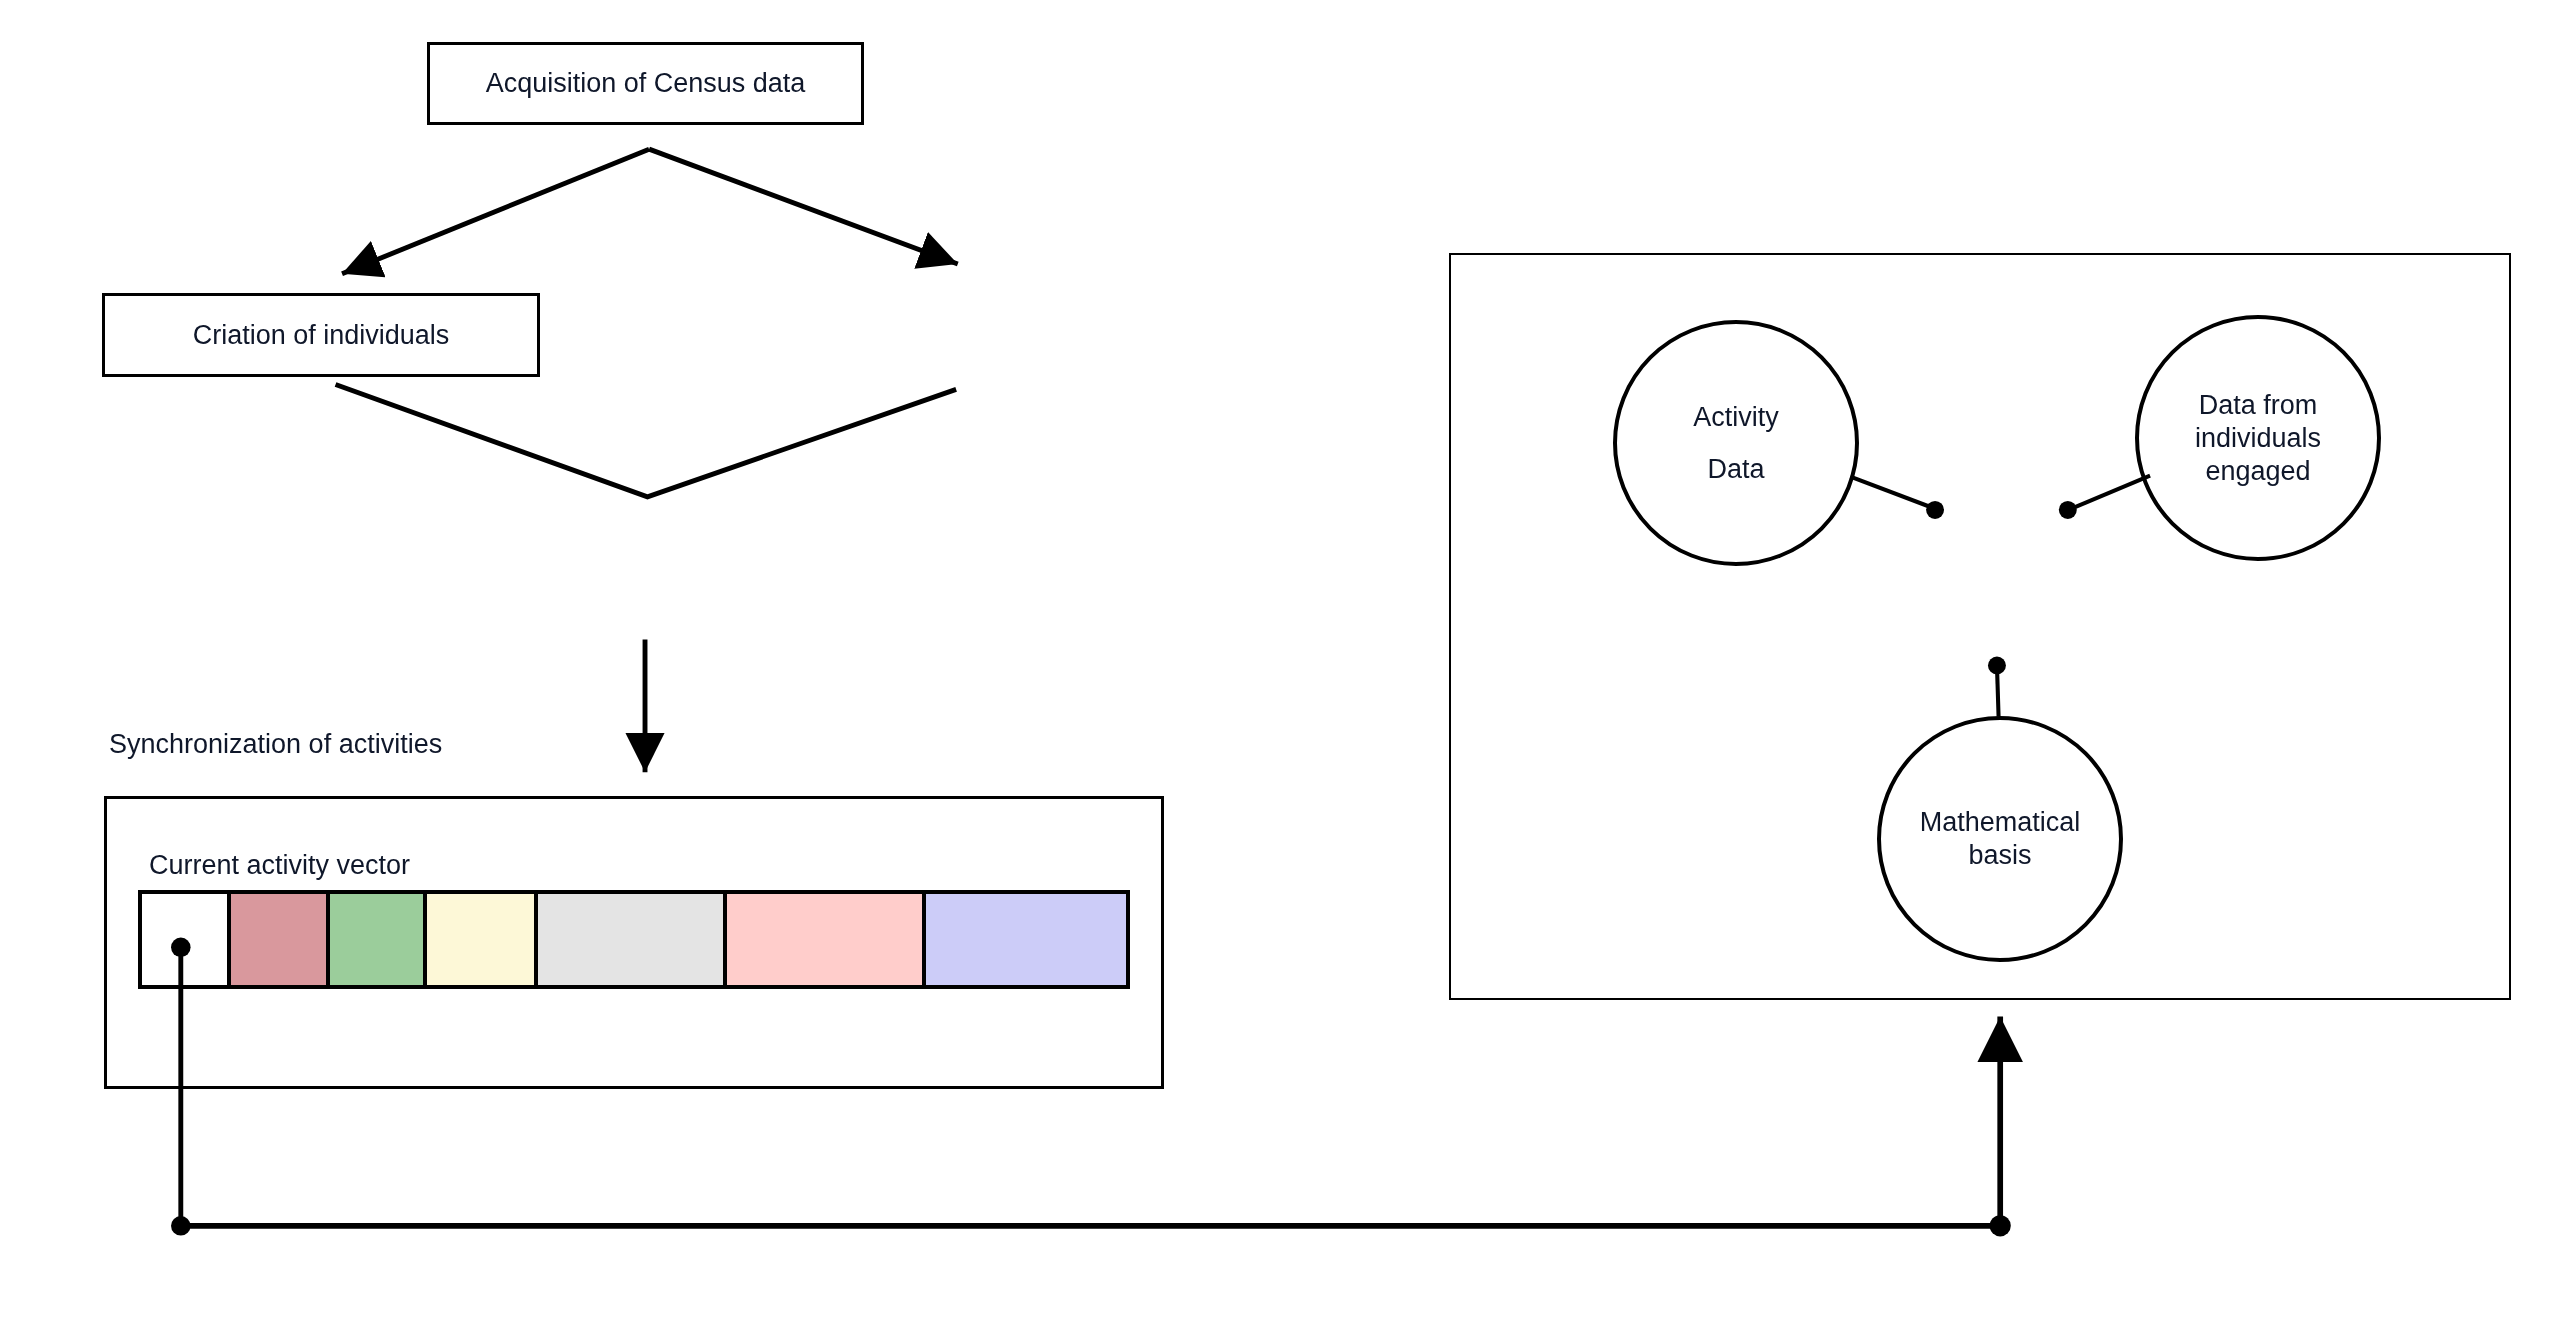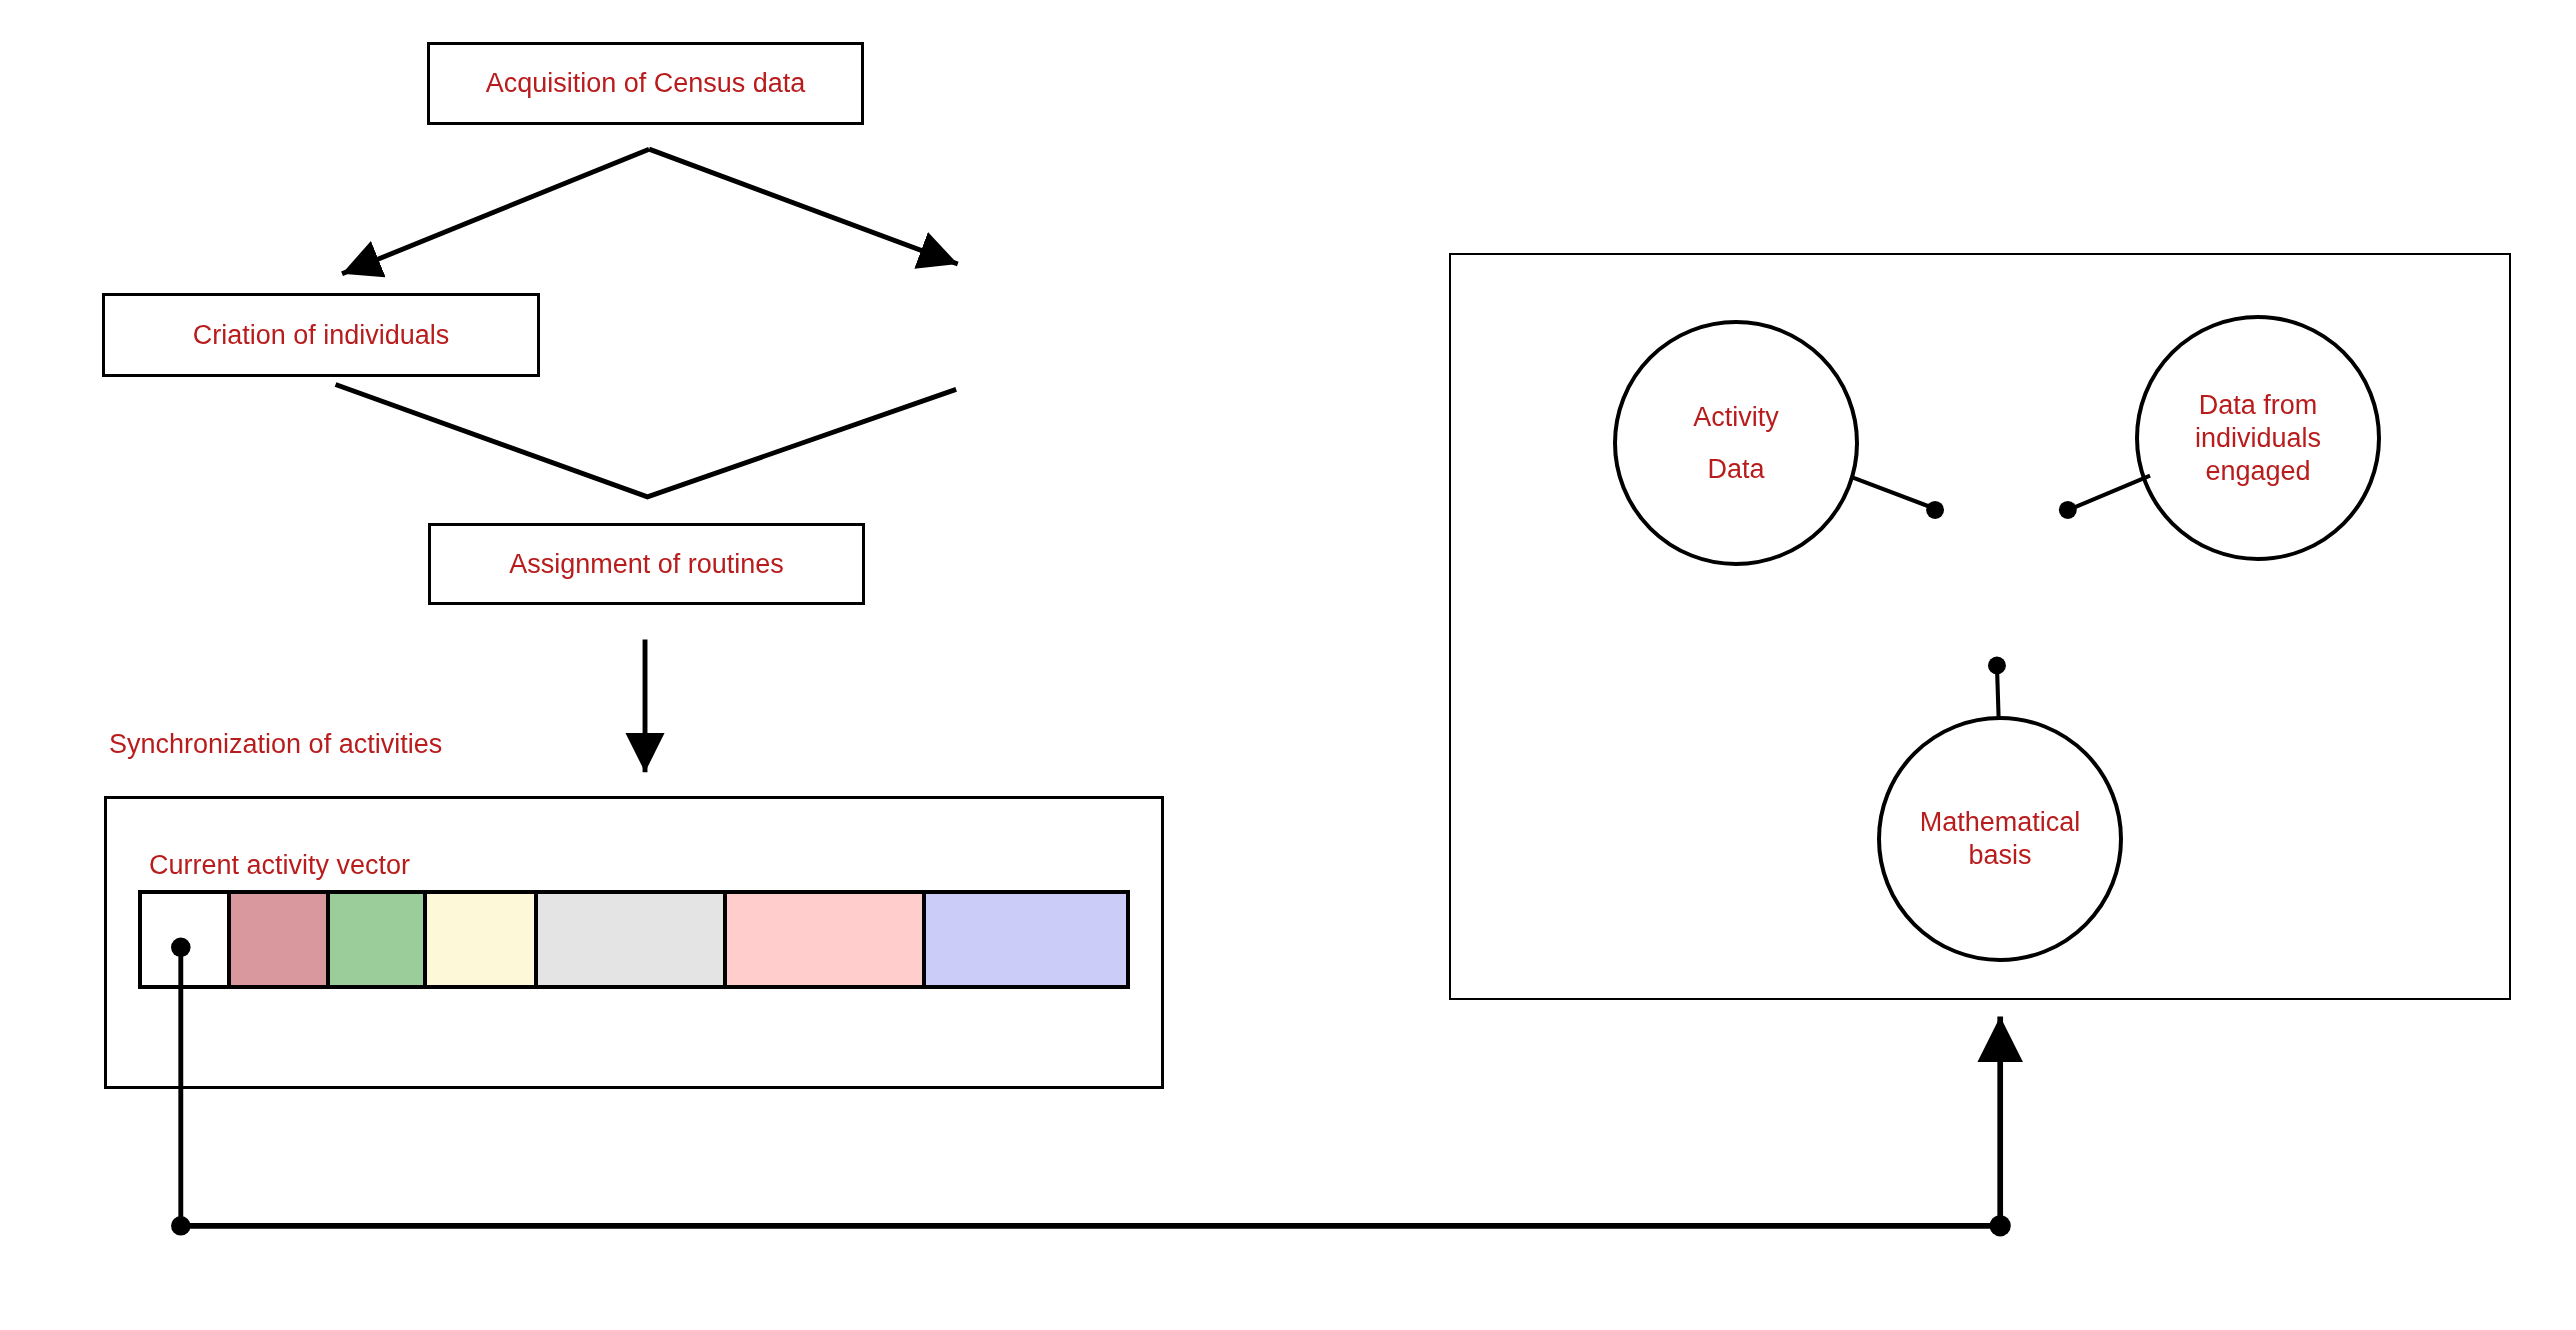--- a/index.html
+++ b/index.html
@@ -1,18 +1,18 @@
 <!DOCTYPE html>
 <html style="font-size:13px"><head>
 <meta charset="utf-8">
 <style>
   html,body{margin:0;padding:0;background:#ffffff;}
   .canvas{
     position:relative;width:2576px;height:1331px;background:#ffffff;
-    font-family:"Liberation Sans","DejaVu Sans",sans-serif;color:#b91c1c;overflow:hidden;
+    font-family:"Liberation Sans","DejaVu Sans",sans-serif;color:#0f172a;overflow:hidden;
   }
   .node-box{
     position:absolute;border:3.3px solid #000;background:#fff;
     display:flex;align-items:center;justify-content:center;
     font-size:27px;text-align:center;white-space:nowrap;
   }
   .frame{position:absolute;border:3.3px solid #000;background:#fff;}
   .frame.thin{border-width:2.4px;}
   .floating-label{position:absolute;font-size:27px;line-height:30px;white-space:nowrap;}
   .vector-row{
@@ -39,23 +39,20 @@
 <div class="canvas">
 
   <div class="frame" style="left:104px;top:796px;width:1054px;height:287px;"></div>
   <div class="frame thin" style="left:1449px;top:253px;width:1058px;height:743px;"></div>
 
   <div class="node-box" style="left:427px;top:42px;width:431px;height:77px;">
     <span>Acquisition of Census data</span>
   </div>
   <div class="node-box" style="left:102px;top:293px;width:432px;height:78px;">
     <span>Criation of individuals</span>
-  </div>
-  <div class="node-box" style="left:428px;top:523px;width:431px;height:76px;">
-    <span>Assignment of routines</span>
   </div>
 
   <div class="floating-label" style="left:109px;top:717px;margin-top:12px;">Synchronization of activities</div>
   <div class="floating-label" style="left:149px;top:850px;">Current activity vector</div>
 
   <div class="vector-row">
       <div class="cell" style="flex-grow: 105; background: rgb(255, 255, 255);"></div>
       <div class="cell" style="flex-grow: 118; background: rgb(217, 152, 157);"></div>
       <div class="cell" style="flex-grow: 115; background: rgb(155, 205, 155);"></div>
       <div class="cell" style="flex-grow: 132; background: rgb(253, 248, 215);"></div>

